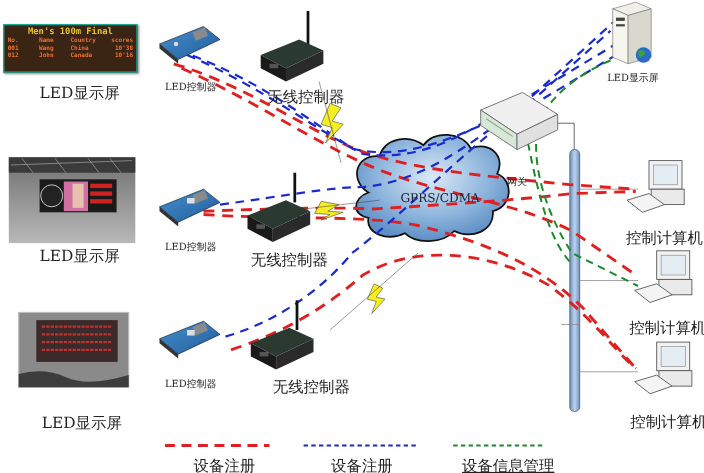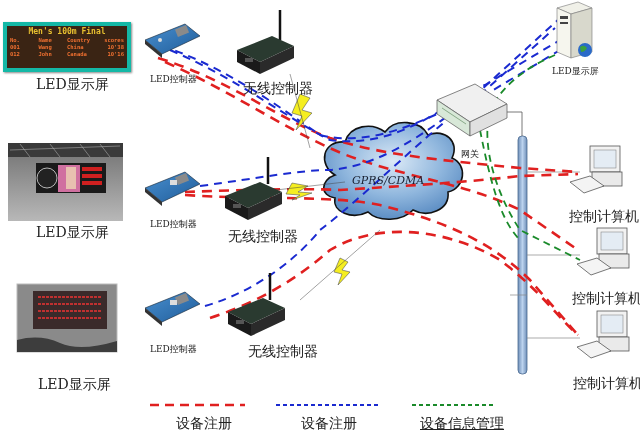--- a/index.html
+++ b/index.html
@@ -1,19 +1,19 @@
 <!DOCTYPE html>
 <html><head>
 <meta charset="utf-8">
 <style>
   html, body { margin:0; padding:0; background:#fff; }
   body { width:640px; height:430px; position:relative; overflow:hidden; font-family:"DejaVu Serif", serif; }
   #canvas { position:absolute; left:0; top:0; width:640px; height:430px; }
   .lbl { position:absolute; font-size:14px; color:#222; white-space:nowrap; font-family:"DejaVu Serif", serif; }
-  .scoreboard { position:absolute; left:3px; top:22px; width:120px; height:42px; background:#3a2414; border:4px solid #14b8a6; box-shadow:1px 1px 2px #888; font-family:"DejaVu Sans Mono", monospace; }
+  .scoreboard { position:absolute; left:3px; top:22px; width:120px; height:42px; background:#3a2414; border:1px solid #14b8a6; box-shadow:1px 1px 2px #888; font-family:"DejaVu Sans Mono", monospace; }
   .scoreboard .title { color:#e8c030; font-size:8px; text-align:center; line-height:10px; margin-top:1px; font-weight:bold; }
   .scoreboard .row { display:flex; font-size:5.5px; line-height:7px; color:#f07030; padding:0 3px; font-weight:bold; }
   .scoreboard .row span { flex:1; }
   .scoreboard .row span:last-child { text-align:right; }
 </style>
 </head>
 <body>
 
 <svg id="canvas" width="640" height="430" viewBox="0 0 640 430" xmlns="http://www.w3.org/2000/svg">
   <defs>
@@ -211,22 +211,22 @@
 <div class="lbl" style="left:38px; top:376px;">LED显示屏</div>
 
 <div class="lbl" style="left:150px; top:73px; font-size:9px;">LED控制器</div>
 <div class="lbl" style="left:150px; top:218px; font-size:9px;">LED控制器</div>
 <div class="lbl" style="left:150px; top:343px; font-size:9px;">LED控制器</div>
 
 <div class="lbl" style="left:243px; top:80px;">无线控制器</div>
 <div class="lbl" style="left:228px; top:228px;">无线控制器</div>
 <div class="lbl" style="left:248px; top:343px;">无线控制器</div>
 
-<div class="lbl" style="left:352px; top:174px; font-size:11px; color:#1a2030;font-style:italic;">GPRS/CDMA</div>
-<div class="lbl" style="left:461px; top:148px; font-size:9px;">网关</div>
+<div class="lbl" style="left:364px; top:174px; font-size:11px; color:#1a2030;">GPRS/CDMA</div>
+<div class="lbl" style="left:461px; top:159px; font-size:9px;">网关</div>
 <div class="lbl" style="left:552px; top:65px; font-size:9px;">LED显示屏</div>
 
 <div class="lbl" style="left:569px; top:208px;">控制计算机</div>
 <div class="lbl" style="left:572px; top:290px;">控制计算机</div>
 <div class="lbl" style="left:573px; top:375px;">控制计算机</div>
 
 <div class="lbl" style="left:176px; top:415px;">设备注册</div>
 <div class="lbl" style="left:301px; top:415px;">设备注册</div>
 <div class="lbl" style="left:420px; top:415px;text-decoration:underline;">设备信息管理</div>
 

